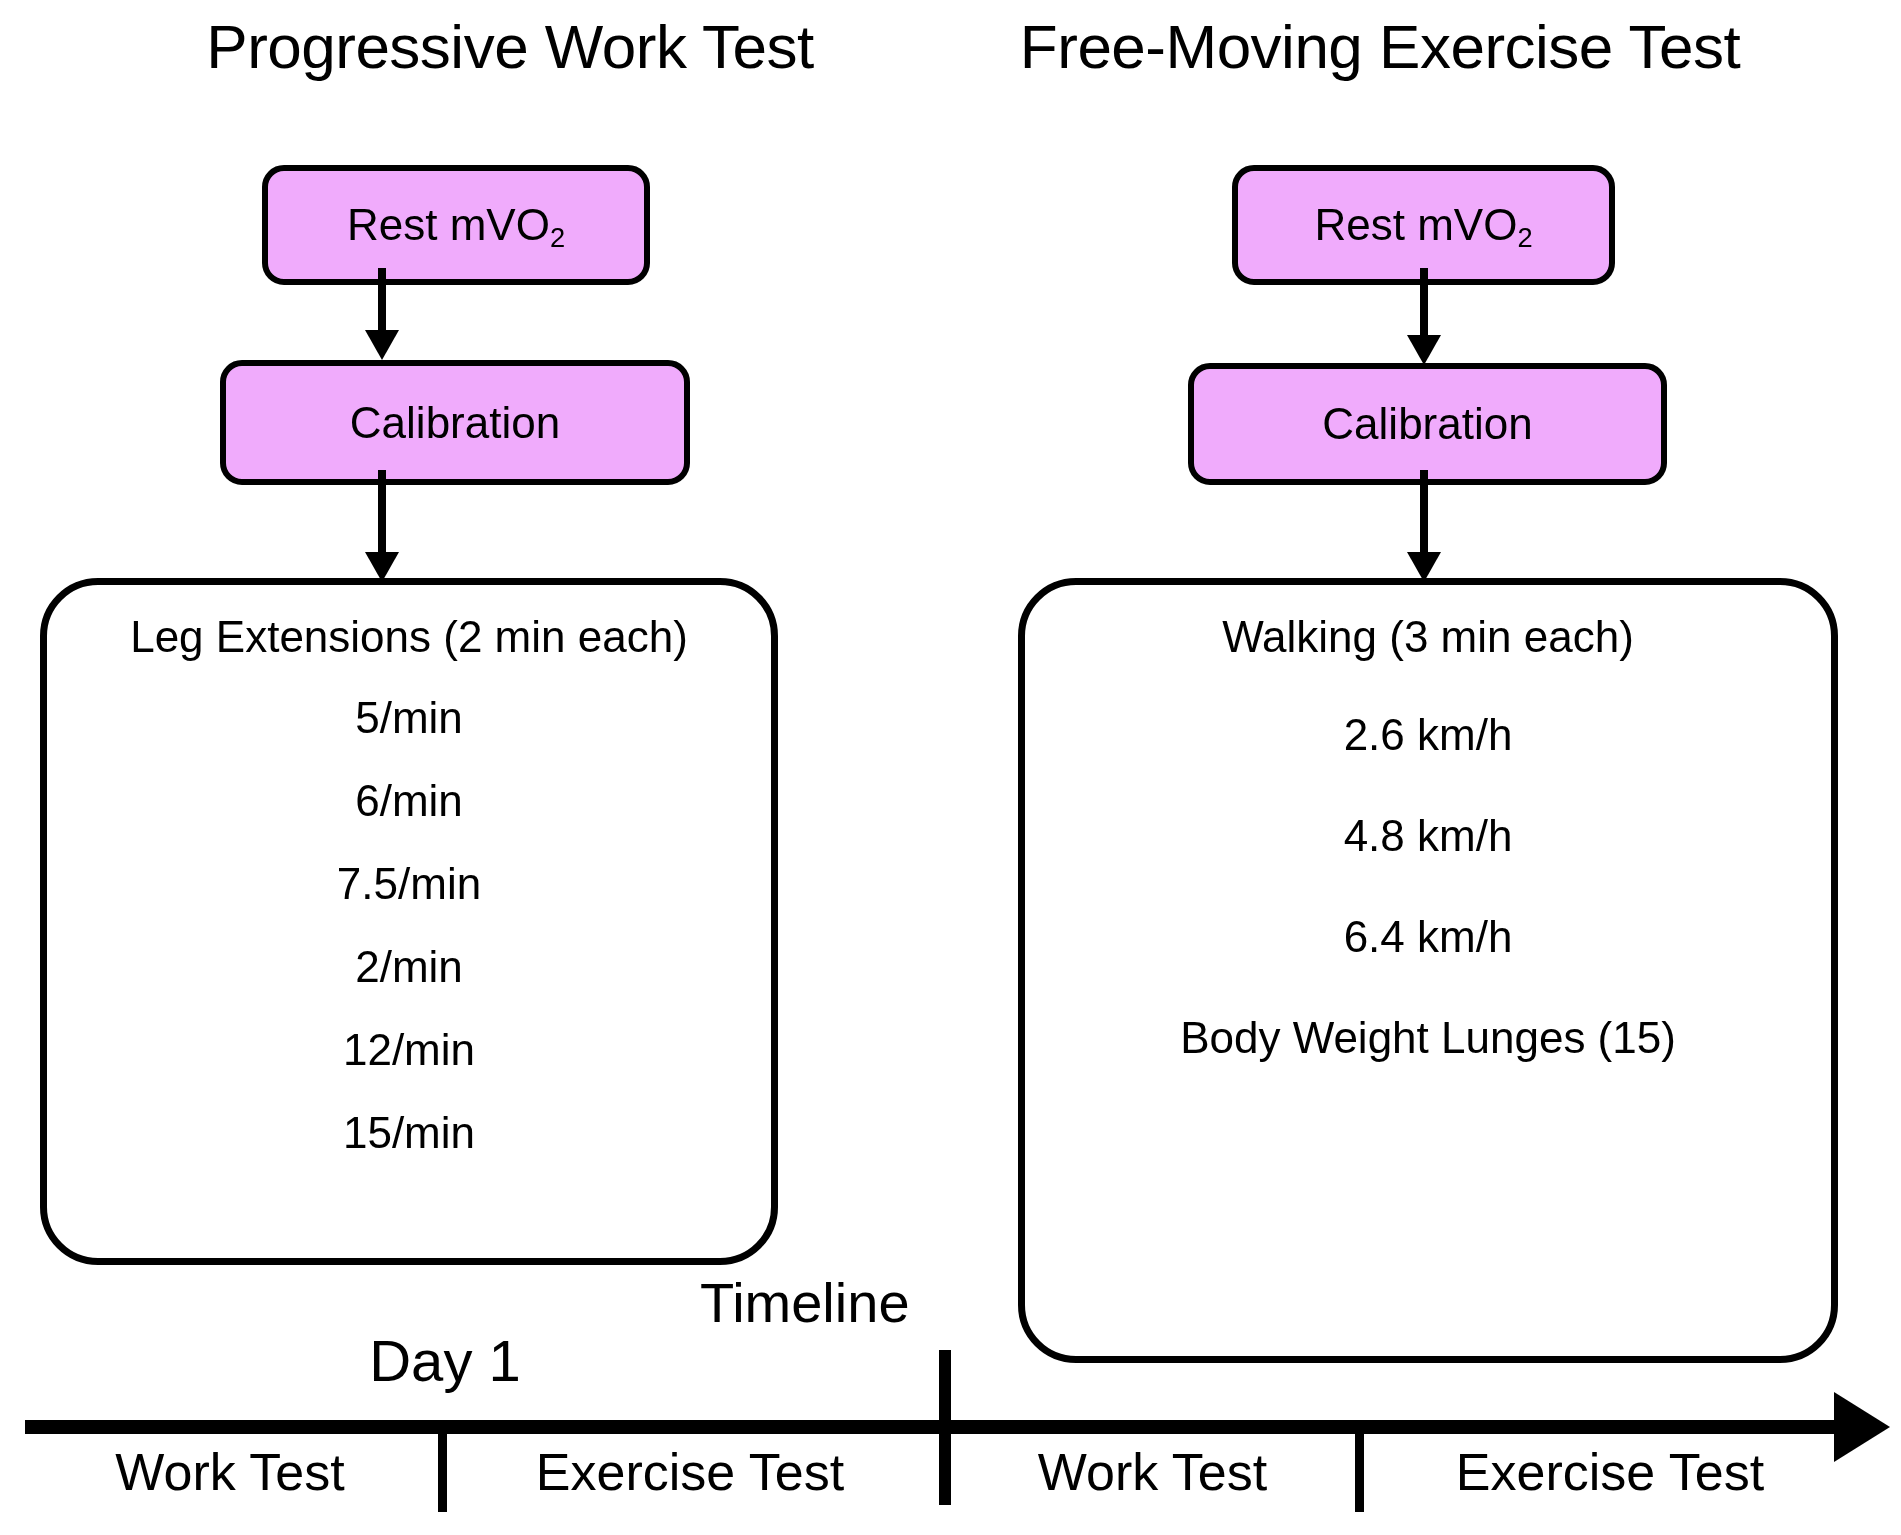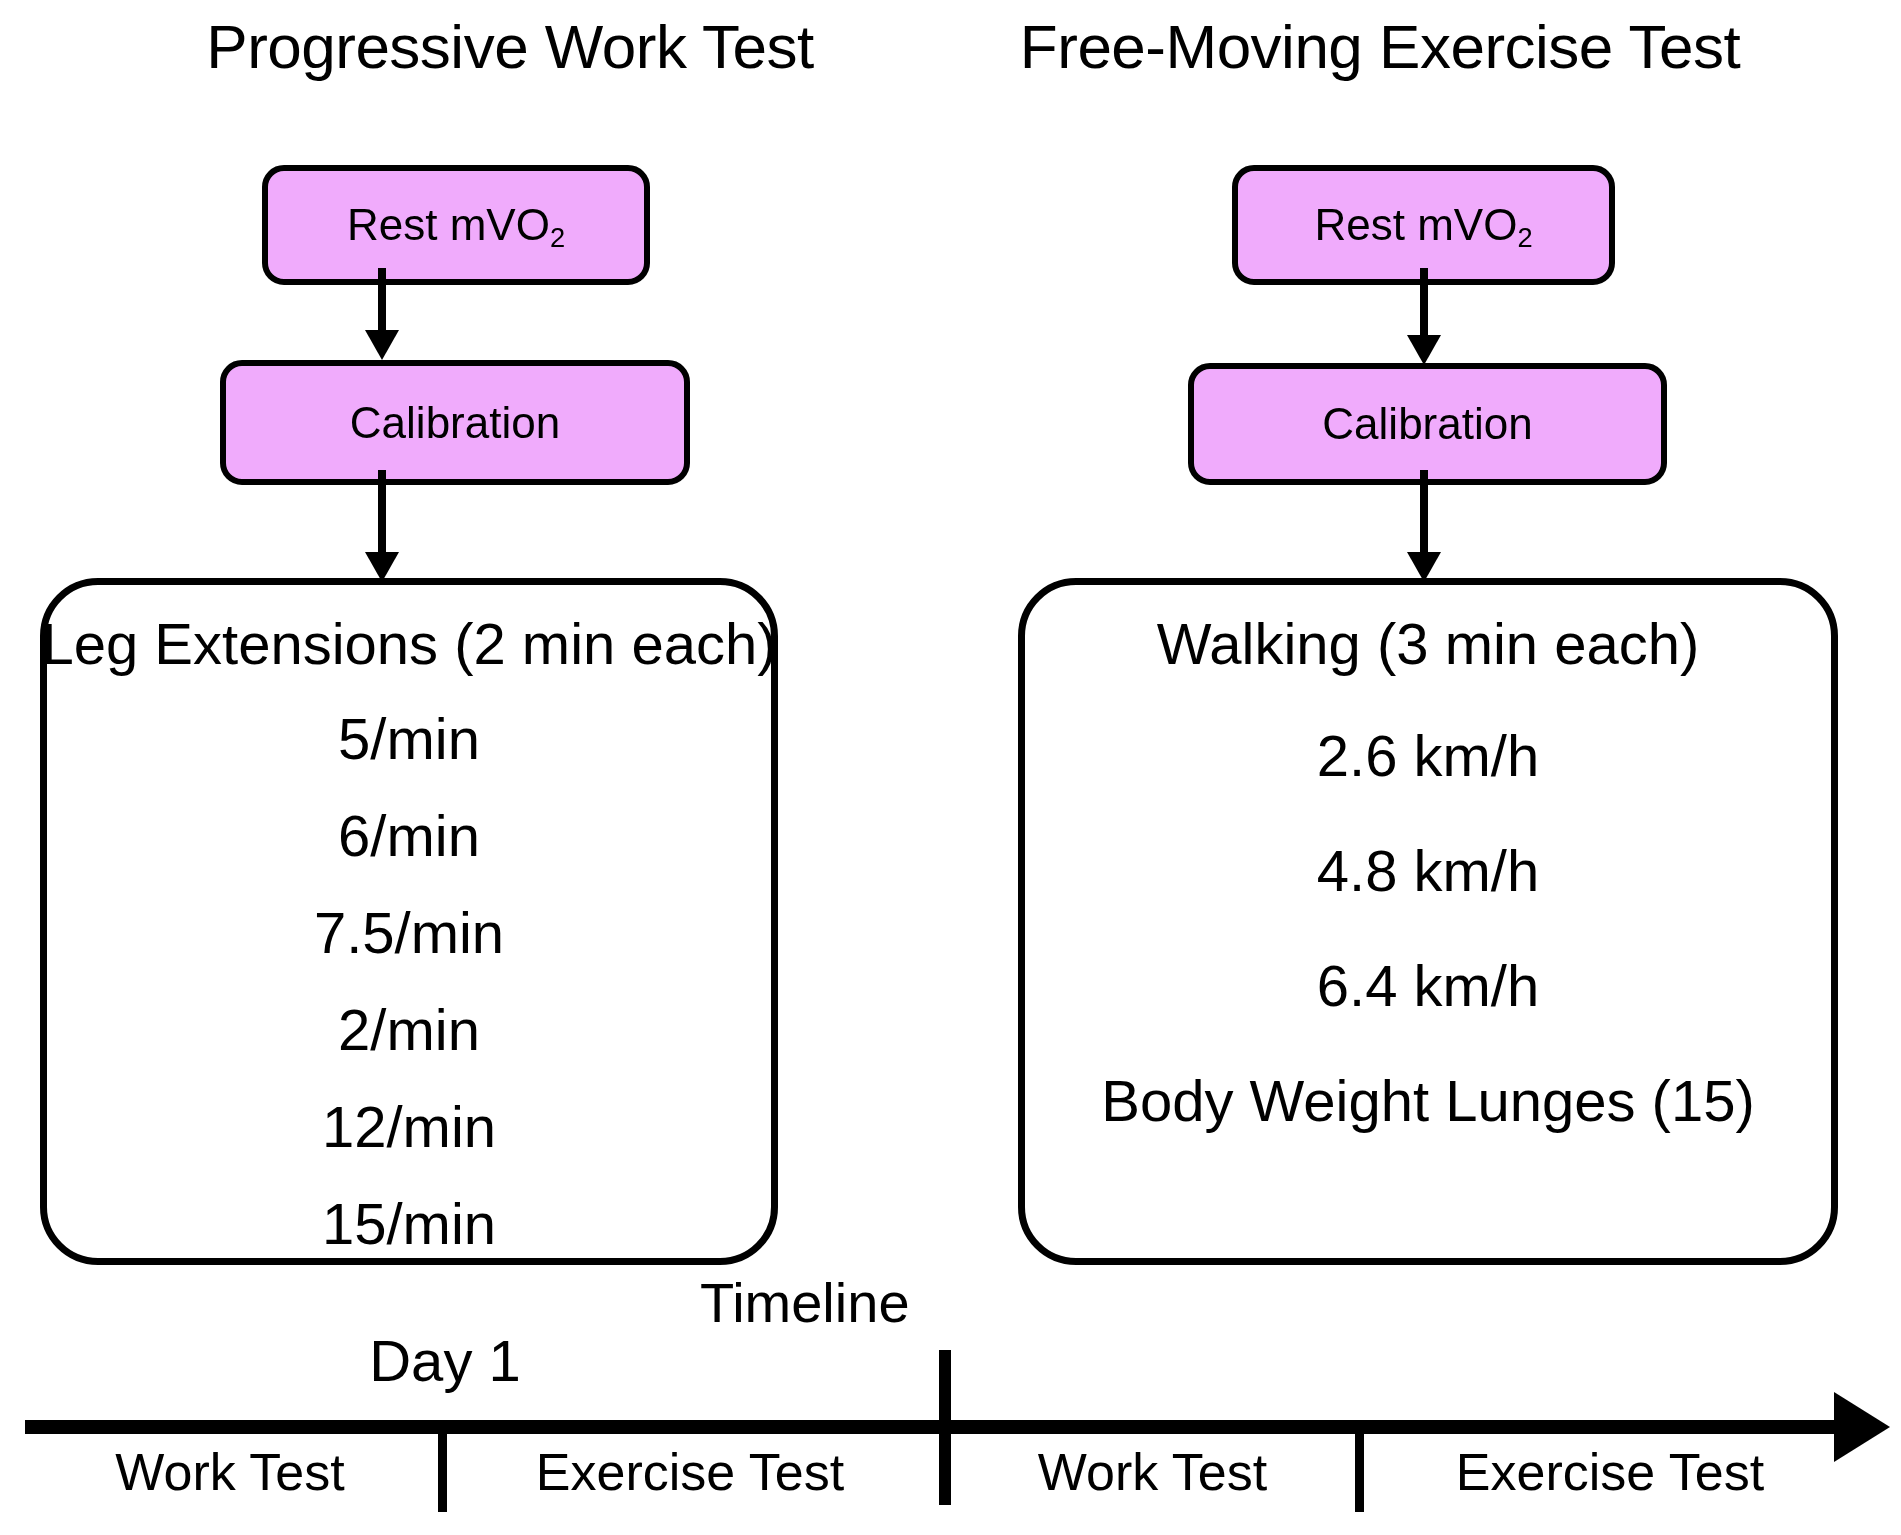--- a/index.html
+++ b/index.html
@@ -55,23 +55,23 @@
     box-sizing:border-box;
     border:7px solid #000;
     border-radius:58px;
     background:#fff;
     display:flex;
     flex-direction:column;
     align-items:center;
     padding-top:30px;
   }
   #panel-left {left:40px;  top:578px; width:738px; height:687px;}
-  #panel-right{left:1018px;top:578px; width:820px; height:687px;}
+  #panel-right{left:1018px;top:578px; width:820px; height:785px;}
   .panel .plabel{
-    font-size:58px;
+    font-size:44px;
     line-height:1;
     white-space:nowrap;
     text-align:center;
   }
   #panel-left  .plabel{margin-bottom:39px;}
   #panel-left  .plabel:first-child{margin-bottom:37px;}
   #panel-right .plabel{margin-bottom:57px;}
   #panel-right .plabel:first-child{margin-bottom:54px;}
 
   

